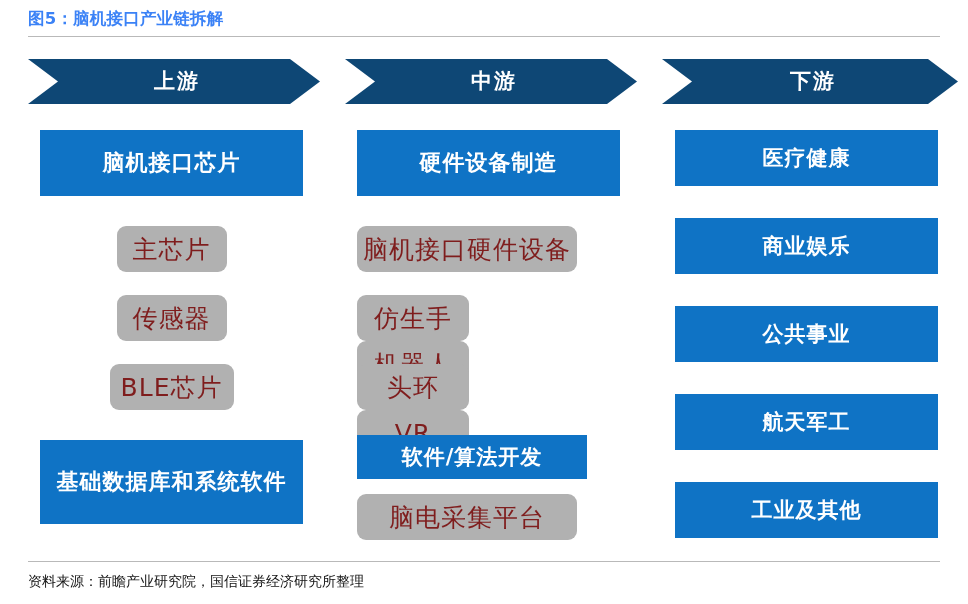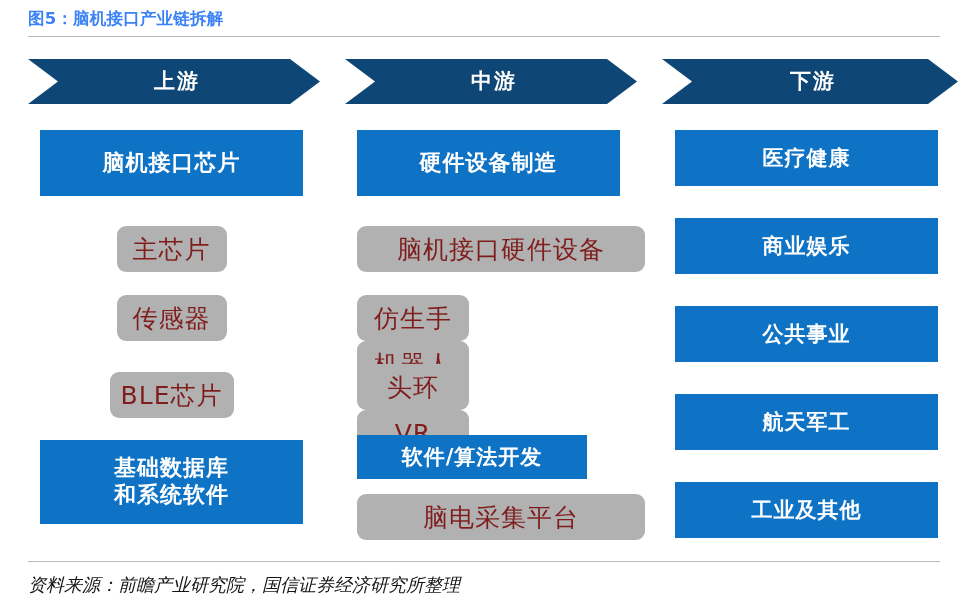--- a/index.html
+++ b/index.html
@@ -98,21 +98,21 @@
     letter-spacing: 1px;
   }
   .box-blue.primary {
     width: 263px;
     height: 66px;
     font-size: 22px;
   }
   .box-blue.primary.two-line {
     height: 84px;
     line-height: 1.22;
-    flex-direction: column;
+    flex-direction: row;
   }
   .box-blue.mid-sub {
     width: 230px;
     height: 44px;
     font-size: 21px;
   }
   .box-blue.down-item {
     width: 263px;
     height: 56px;
     font-size: 21px;
@@ -127,22 +127,22 @@
     display: flex;
     align-items: center;
     justify-content: center;
     text-align: center;
     box-sizing: border-box;
     font-size: 25px;
     letter-spacing: 1px;
     height: 46px;
   }
   .gray-narrow { width: 110px; margin: 0 auto; }
-  .gray-wide   { width: 288px; font-family: Liberation Serif, serif; }
-  .gray-ble    { width: 124px; margin: 8px auto; }
+  .gray-wide   { width: 220px; font-family: Liberation Serif, serif; }
+  .gray-ble    { width: 124px; margin: 0 auto; }
 
   .gray-pair {
     display: flex;
     justify-content: space-between;
     width: 263px;
     flex-direction: column;
   }
   .gray-pair .box-gray { width: 112px; }
 
   
@@ -154,25 +154,24 @@
     left: 28px;
     top: 561px;
     width: 912px;
     height: 1px;
     background: #b9b9b9;
   }
   .fig-source {
     position: absolute;
     left: 28px;
     top: 573px;
-    font-size: 18px;
+    font-size: 14px;
     font-weight: 400;
     color: #141414;
     white-space: nowrap;
-    font-style: italic;
   }
 </style>
 </head>
 <body>
 
 <div class="figure-root">
 
   <div class="fig-title">图5：脑机接口产业链拆解</div>
   <div class="rule-top"></div>
 

